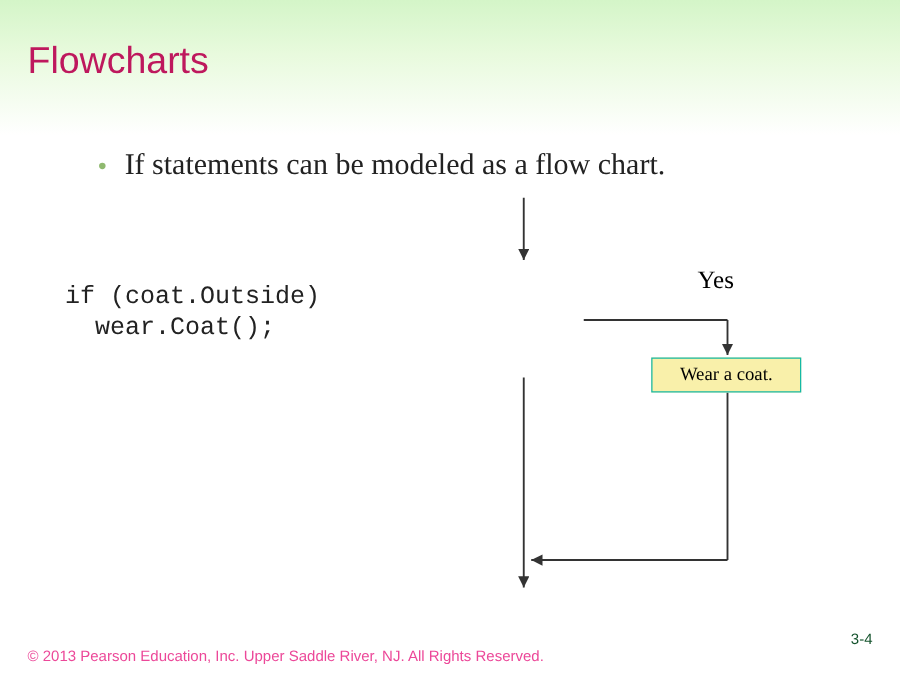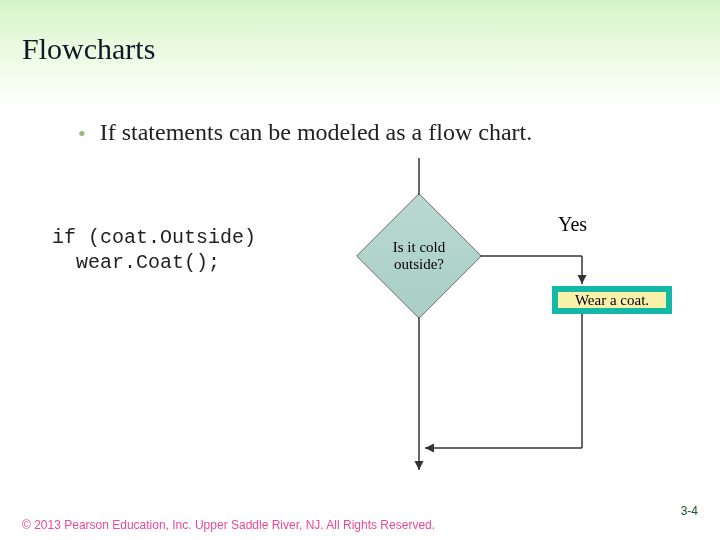--- a/index.html
+++ b/index.html
@@ -8,23 +8,23 @@
     height: 540px;
     background: linear-gradient(to bottom, #d4f5c8 0%, #e8fadd 8%, #ffffff 20%, #ffffff 100%);
     font-family: "Times New Roman", Times, serif;
     position: relative;
     overflow: hidden;
   }
   .title {
     position: absolute;
     top: 32px;
     left: 22px;
-    font-family: Liberation Serif, serif;
+    font-family: Liberation Sans, sans-serif;
     font-size: 30px;
-    color: #0f172a;
+    color: #be185d;
   }
   .bullet-row {
     position: absolute;
     top: 119px;
     left: 42px;
     font-size: 24px;
     color: #222;
     margin-left: 36px;
   }
   .bullet-dot {
@@ -82,26 +82,25 @@
     left: 223px;
     font-size: 20px;
   }
   .box {
     position: absolute;
     top: 128px;
     left: 186px;
     width: 120px;
     height: 28px;
     background: #f9f0aa;
-    border: 6px solid #14b8a6;
+    border: 1px solid #14b8a6;
     display: flex;
     align-items: center;
     justify-content: center;
     font-size: 15px;
-    margin-left: 31px;
   }
   .footer {
     position: absolute;
     bottom: 8px;
     left: 22px;
     font-family: Arial, Helvetica, sans-serif;
     font-size: 12px;
     color: #ec4899;
   }
   .pagenum {
@@ -139,24 +138,20 @@
       </marker>
     </defs>
     <line x1="84" y1="0" x2="84" y2="50" stroke="#333" stroke-width="1.5" marker-end="url(#ah)"></line>
     <line x1="132" y1="98" x2="247" y2="98" stroke="#333" stroke-width="1.5"></line>
     <line x1="247" y1="98" x2="247" y2="126" stroke="#333" stroke-width="1.5" marker-end="url(#ah)"></line>
     <line x1="247" y1="156" x2="247" y2="290" stroke="#333" stroke-width="1.5"></line>
     <line x1="247" y1="290" x2="90" y2="290" stroke="#333" stroke-width="1.5" marker-end="url(#ah)"></line>
     <line x1="84" y1="144" x2="84" y2="312" stroke="#333" stroke-width="1.5" marker-end="url(#ah)"></line>
   </svg>
 
-  <div class="diamond-wrap">
-    <div class="diamond"></div>
-    <div class="diamond-text">Is it cold<br>outside?</div>
-  </div>
 
   <div class="yes-label">Yes</div>
 
   <div class="box">
     <span>Wear a coat.</span>
   </div>
 </div>
 
 <div class="footer">© 2013 Pearson Education, Inc. Upper Saddle River, NJ. All Rights Reserved.</div>
 <div class="pagenum">3-4</div>

